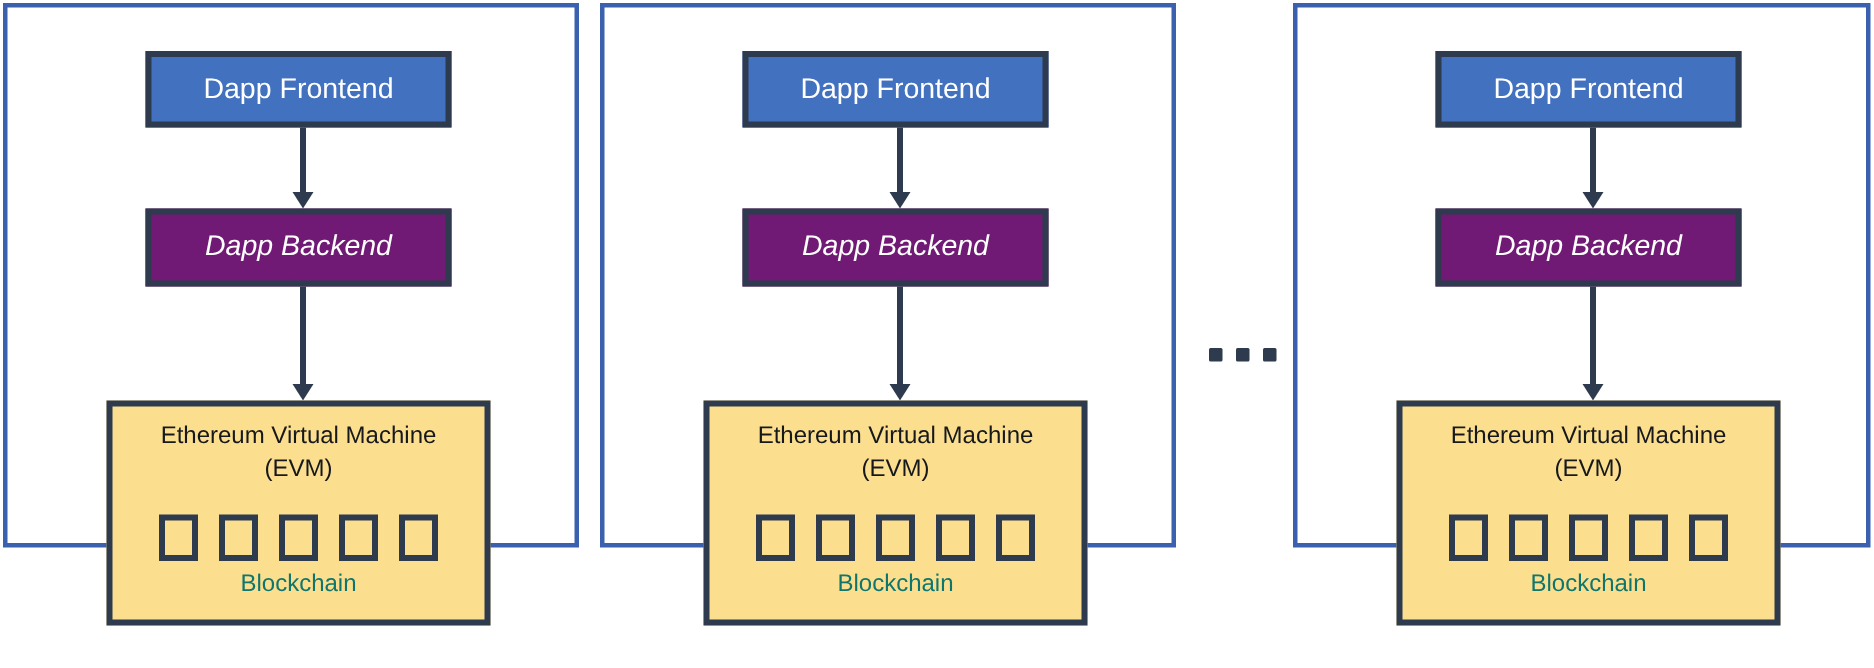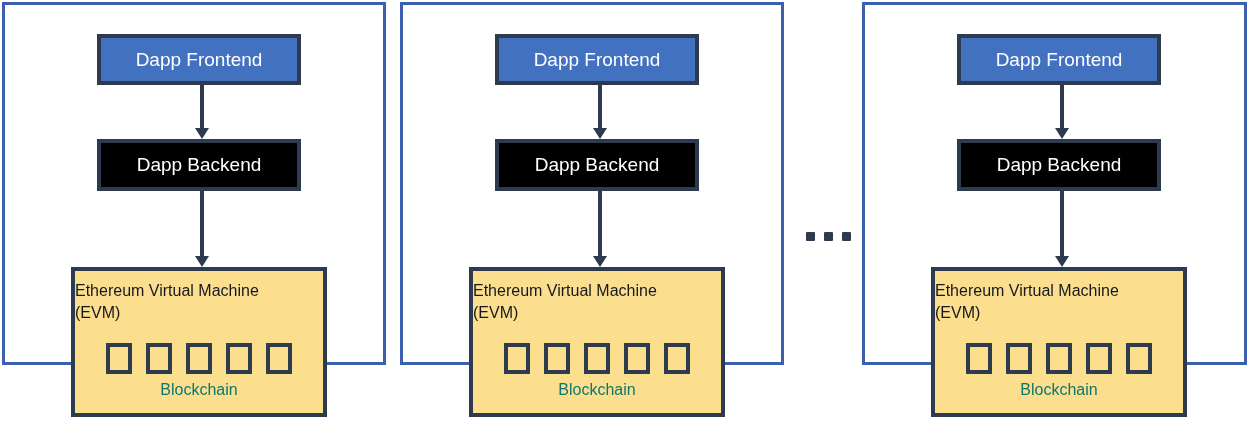--- a/index.html
+++ b/index.html
@@ -51,41 +51,42 @@
     height: 51px;
     background: #4271C0;
     color: #ffffff;
     font-size: 19px;
   }
   .node-backend {
     left: 92px;
     top: 134px;
     width: 204px;
     height: 52px;
-    background: #000000;
+    background: #701a75;
     color: #ffffff;
     font-size: 19px;
+    font-style: italic;
   }
   .node-evm {
     left: 66px;
     top: 262px;
     width: 256px;
     height: 150px;
     background: #FBDF8E;
     color: #16181C;
     display: block;
   }
 
   
   .evm-title {
     position: absolute;
     left: 0;
     right: 0;
     top: 9px;
-    text-align: left;
+    text-align: center;
     font-size: 16px;
     line-height: 1.35;
     color: #16181C;
   }
   .blocks-row {
     position: absolute;
     left: 0;
     right: 0;
     top: 72px;
     display: flex;

